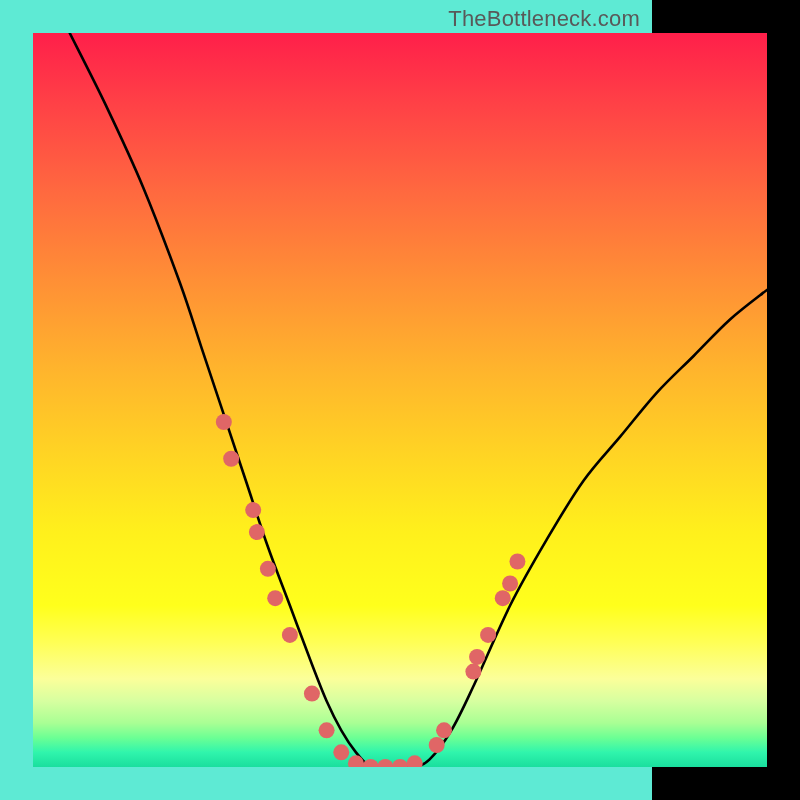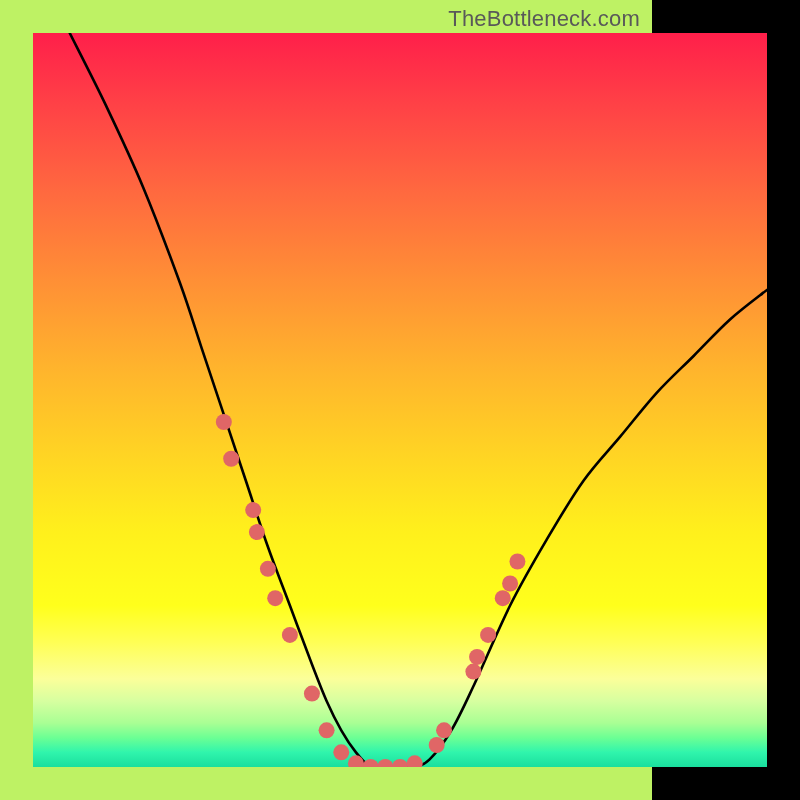--- a/index.html
+++ b/index.html
@@ -1,20 +1,20 @@
 <!DOCTYPE html>
 <html><head>
 <meta charset="utf-8">
 <style>
   * { margin: 0; padding: 0; box-sizing: border-box; }
   html, body { width: 800px; height: 800px; overflow: hidden; background: #000; }
   .frame {
     width: 652px;
     height: 800px;
-    background: #bef264;
+    background: #5eead4;
     position: relative;
   }
   .watermark {
     position: absolute;
     top: 6px;
     right: 12px;
     font-family: Arial, Helvetica, sans-serif;
     font-size: 22px;
     color: #595959;
     z-index: 50;

